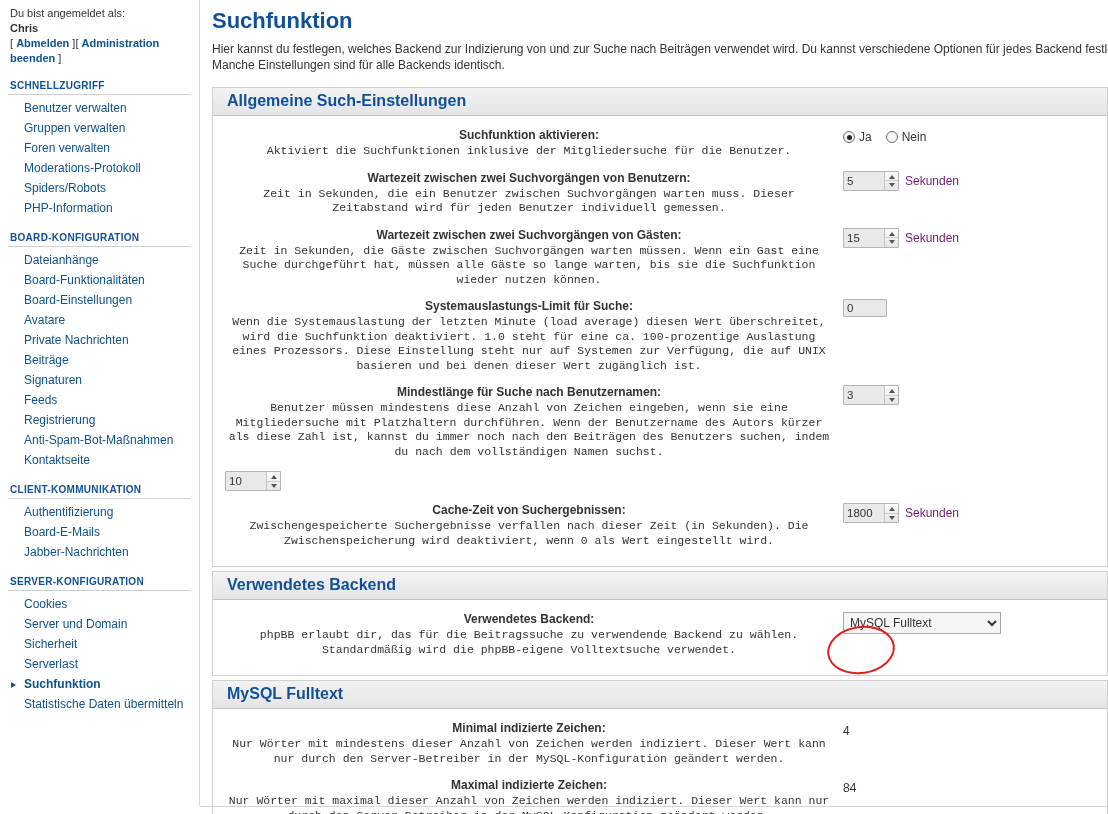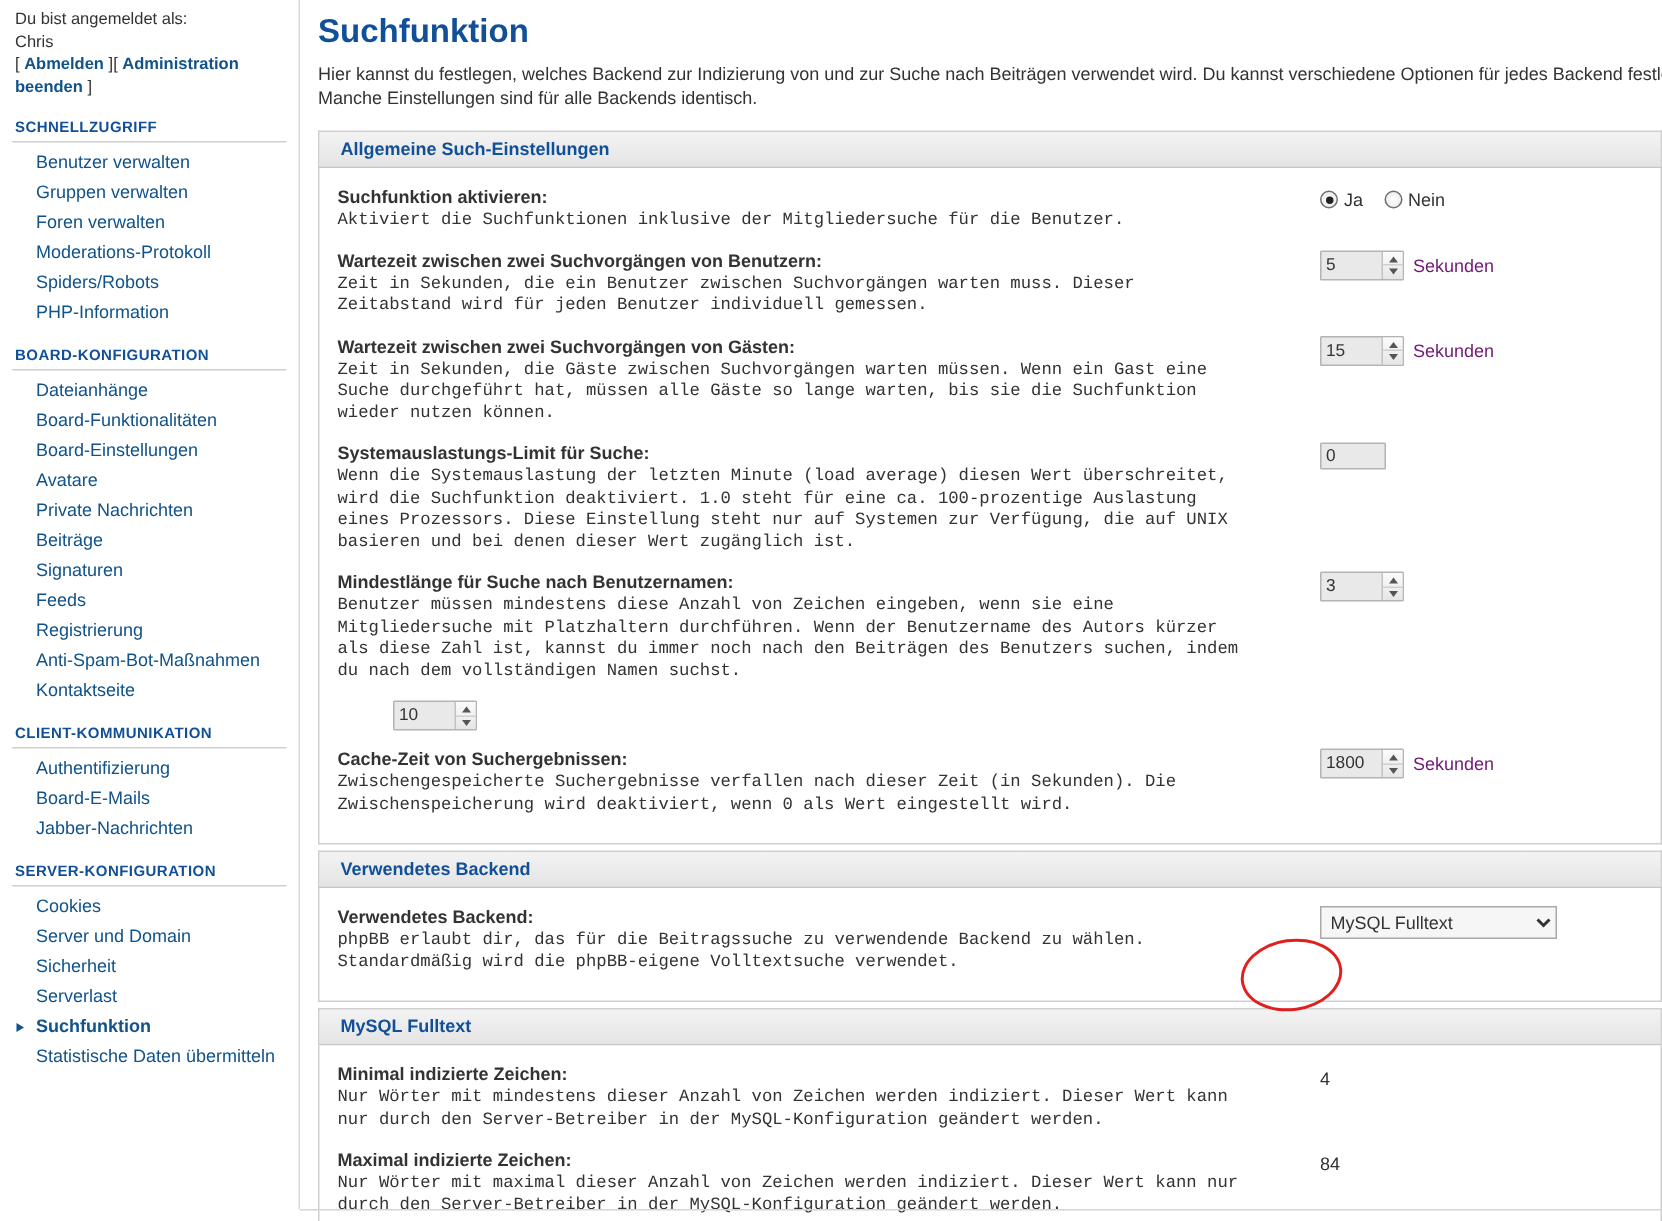--- a/index.html
+++ b/index.html
@@ -28,21 +28,21 @@
     background: #ffffff;
     border-right: 1px solid #d8d8d8;
   }
   .login-box {
     font-size: 11px;
     color: #333;
     line-height: 15px;
     padding-left: 2px;
   }
   .login-box .username {
-    font-weight: normal;
+    font-weight: bold;
     color: #333;
   }
   .login-box a {
     color: #105289;
     text-decoration: none;
     font-weight: bold;
   }
 
   .nav-group { margin-top: 14px; }
   .nav-title {
@@ -108,35 +108,36 @@
     border: 1px solid #cfcfcf;
     border-top: none;
     width: 896px;
   }
   .panel-head {
     background: #eaeaea;
     background: linear-gradient(#f3f3f3, #e4e4e4);
     border: 1px solid #cfcfcf;
     border-bottom: 1px solid #c5c5c5;
     padding: 4px 10px 5px 14px;
-    font-size: 12px;
+    font-size: 16px;
     font-weight: bold;
     color: #115098;
   }
   .panel-body { padding: 8px 12px 10px 12px; }
 
   .field {
     display: flex;
     align-items: flex-start;
     padding: 3px 0 8px 0;
   }
   .field + .field { }
   .field-label {
     width: 618px;
     padding-right: 10px;
+    text-align: center;
   }
   .field-label .lbl {
     display: block;
     font-weight: bold;
     color: #333;
     font-size: 12px;
     line-height: 16px;
     margin-bottom: 1px;
   }
   .field-label .hint {
@@ -144,21 +145,20 @@
     font-size: 11.5px;
     color: #333;
     line-height: 14.5px;
     font-family: Liberation Mono, monospace;
   }
   .field-control {
     padding-top: 1px;
     display: flex;
     align-items: flex-start;
     gap: 6px;
-    margin-left: 37px;
   }
 
   input.num {
     width: 44px;
     height: 18px;
     padding: 1px 3px;
     font-family: "Liberation Sans", sans-serif;
     font-size: 11.5px;
     color: #333;
     border: 1px solid #b4b4b4;

